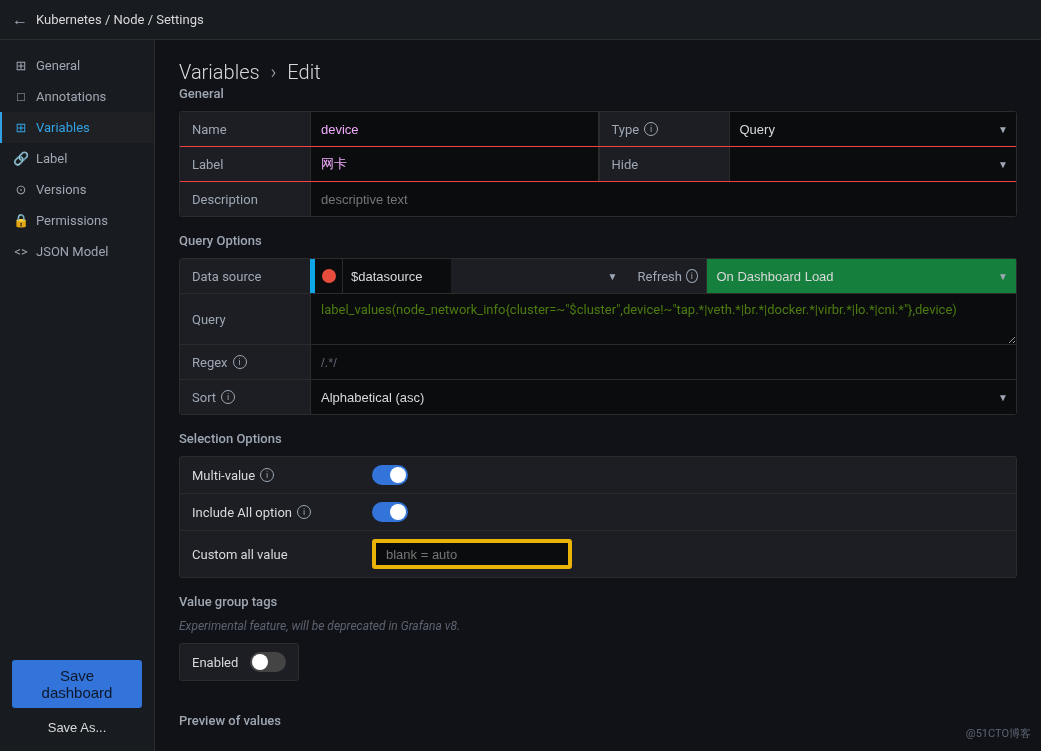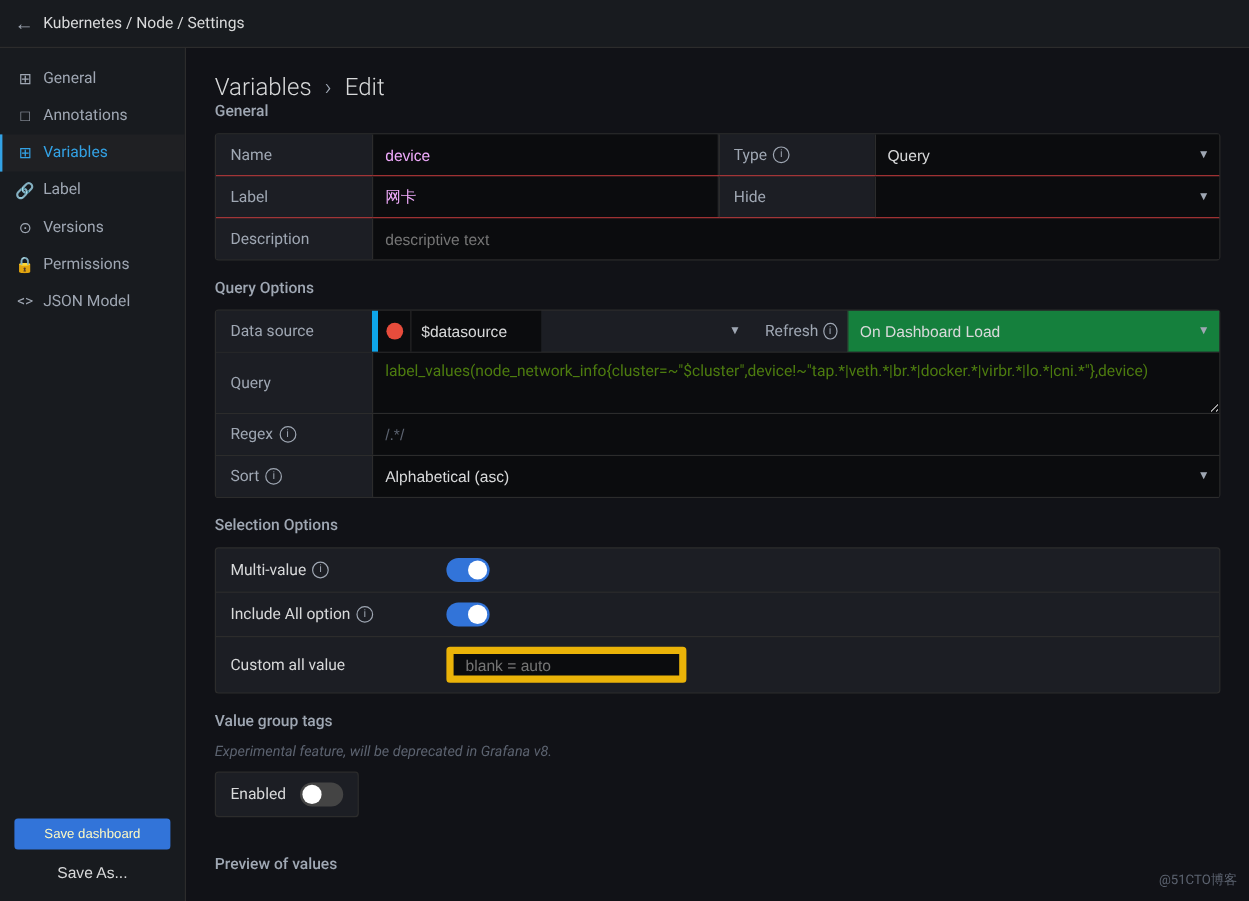--- a/index.html
+++ b/index.html
@@ -46,25 +46,25 @@
       display: inline-flex;
       align-items: center;
       justify-content: center;
       font-size: 13px;
       flex-shrink: 0;
     }
 
     .save-btn {
       margin: 10px 12px 6px;
       background: #3274d9;
-      color: #fef9c3;
+      color: #0f172a;
       border: none;
       border-radius: 3px;
       padding: 7px 12px;
-      font-size: 11px;
+      font-size: 15px;
       cursor: pointer;
       width: calc(100% - 24px);
     }
 
     .saveas-btn {
       margin: 0 12px;
       background: transparent;
       color: #d8d9da;
       border: none;
       padding: 6px 12px;
@@ -372,21 +372,21 @@
     .selection-label {
       width: 180px;
       display: flex;
       align-items: center;
       gap: 5px;
       color: #d8d9da;
     }
     .selection-value { flex: 1; }
     .custom-input {
       background: #0b0c0e;
-      border: 6px solid #eab308;
+      border: 4px solid #eab308;
       border-radius: 3px;
       color: #5c6370;
       font-size: 13px;
       padding: 4px 10px;
       height: 30px;
       outline: none;
       width: 200px;
     }
 
     

